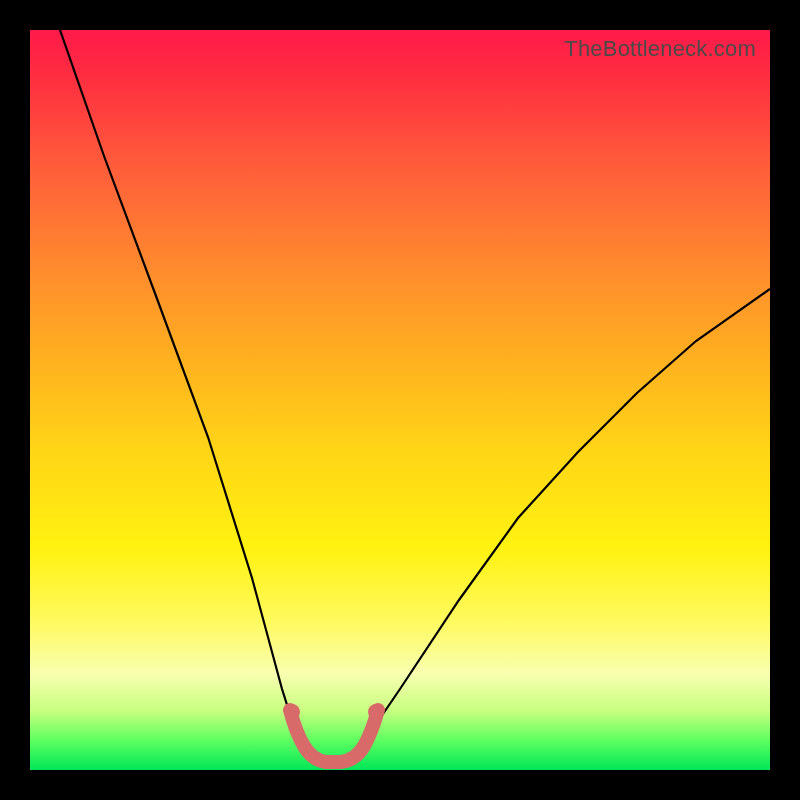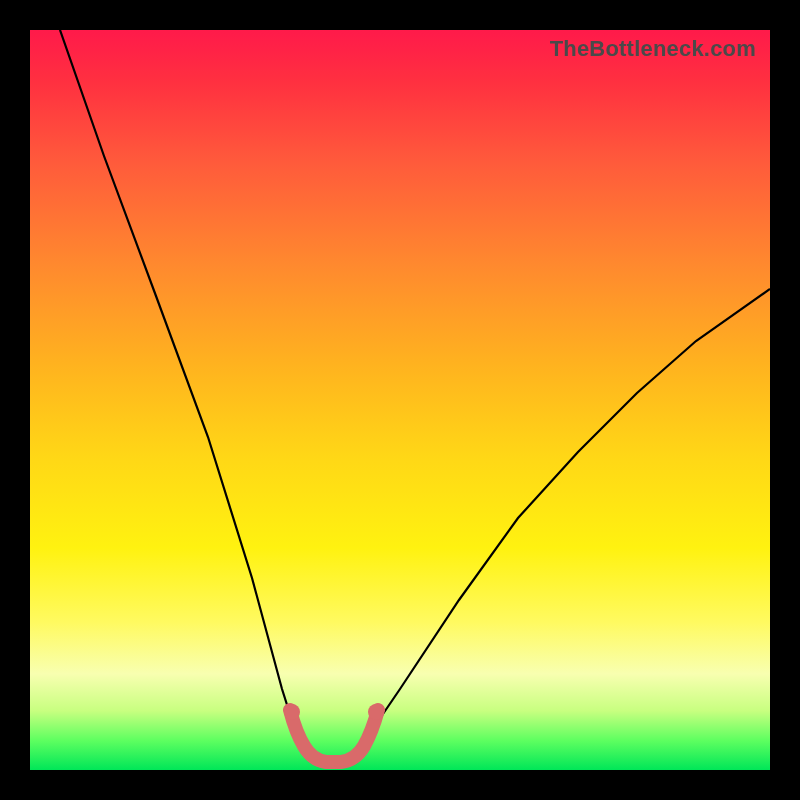--- a/index.html
+++ b/index.html
@@ -36,21 +36,21 @@
       #c8ff80 92%,
       #5eff60 96%,
       #00e658 100%);
   }
   .watermark {
     position: absolute;
     top: 6px;
     right: 14px;
     color: #4a4a4a;
     font-size: 22px;
-    font-weight: 700;
+    font-weight: 400;
     letter-spacing: 0.2px;
   }
   svg.curve {
     position: absolute;
     left: 0;
     top: 0;
     width: 740px;
     height: 740px;
   }
 </style>

